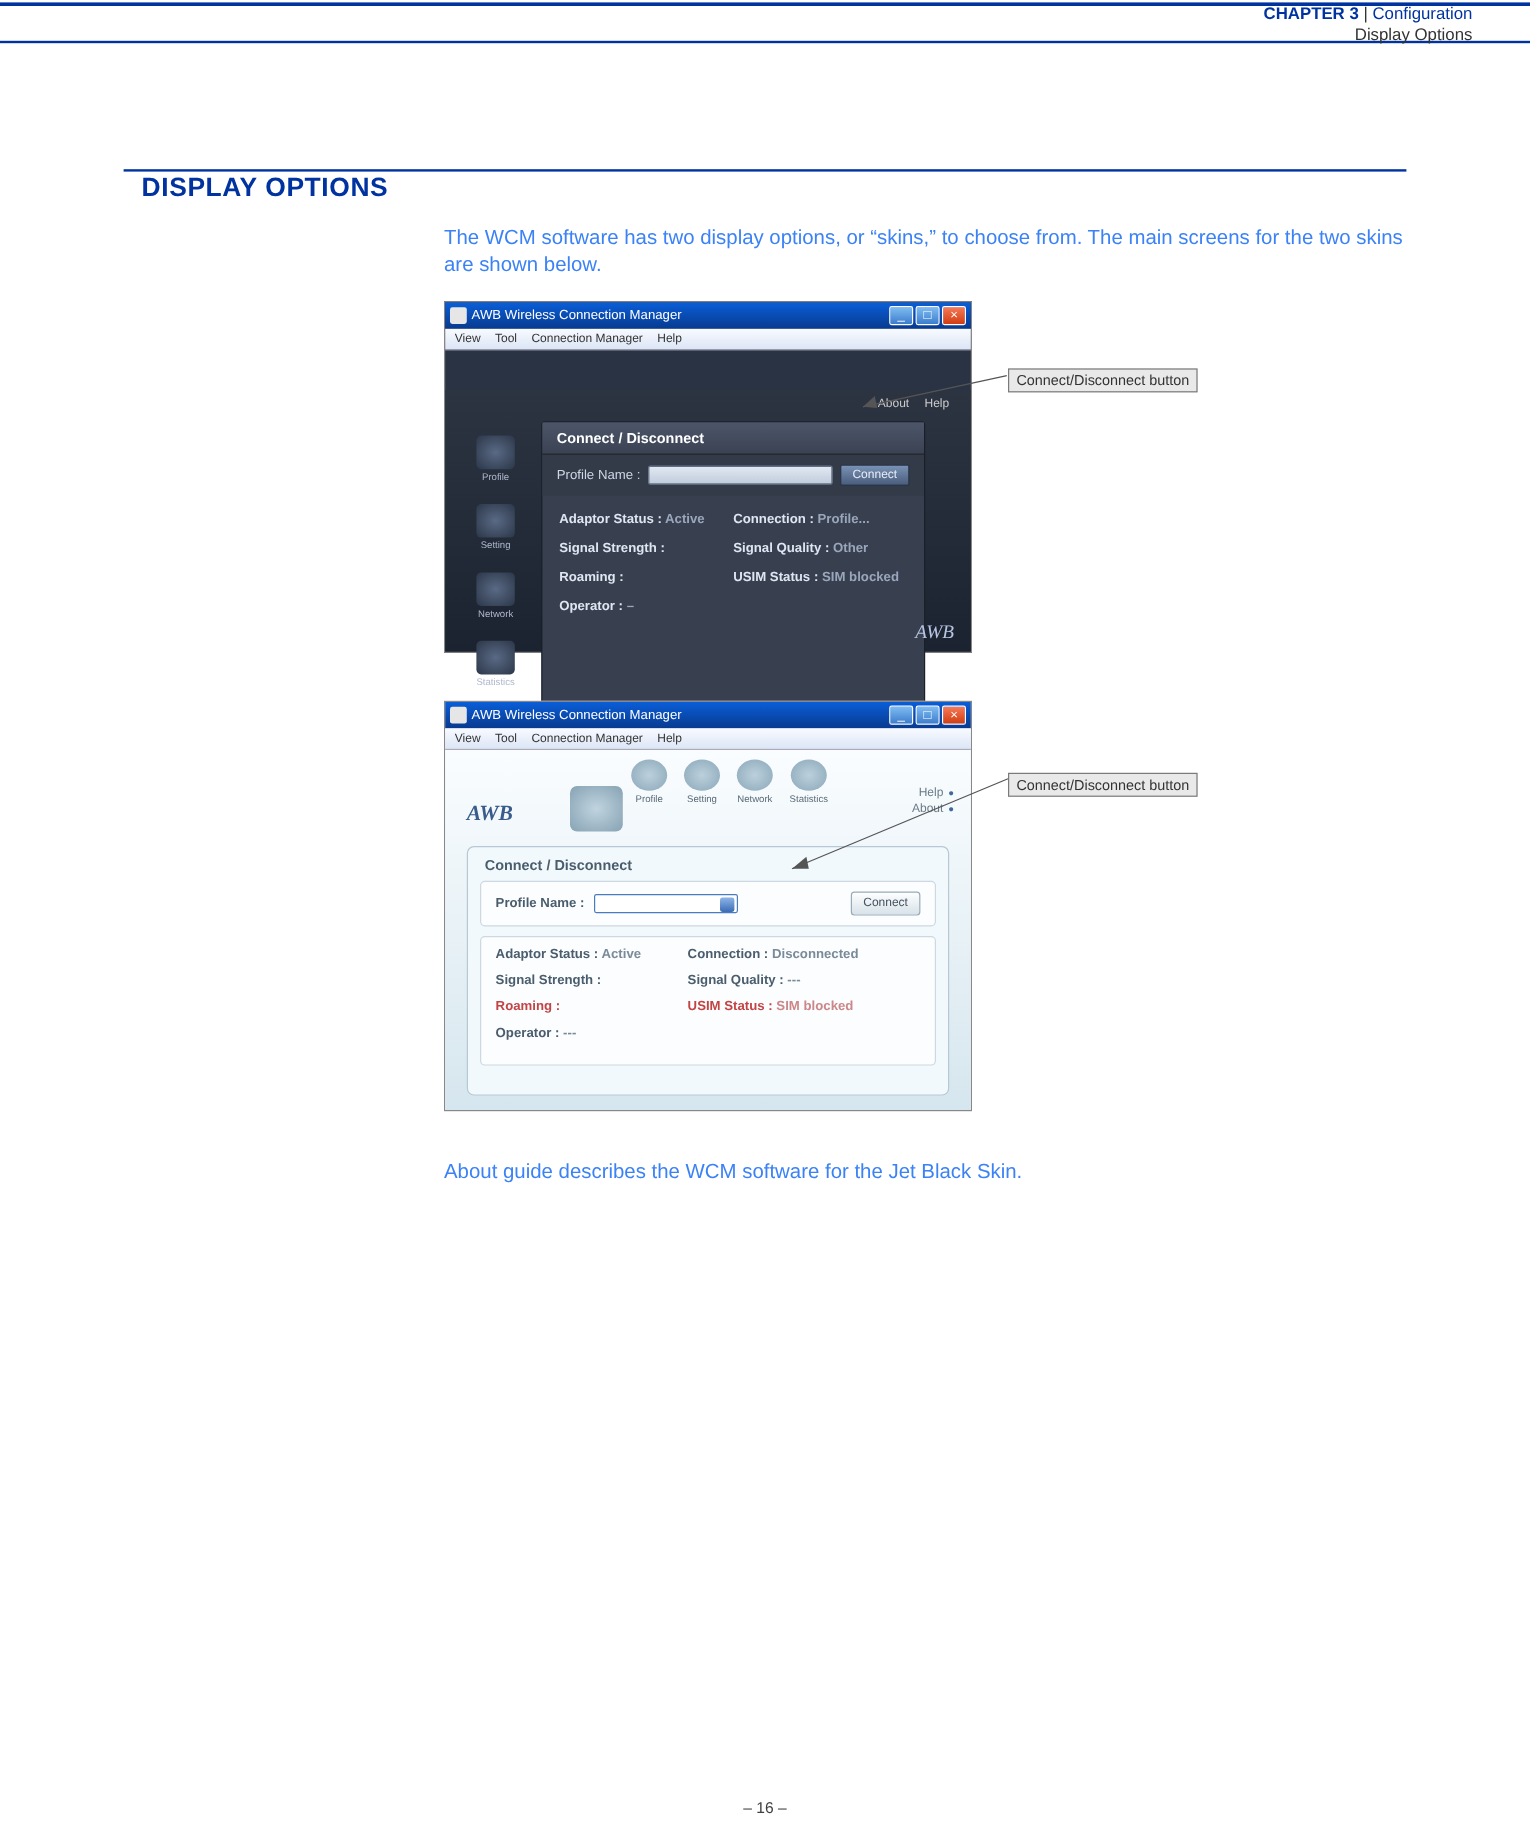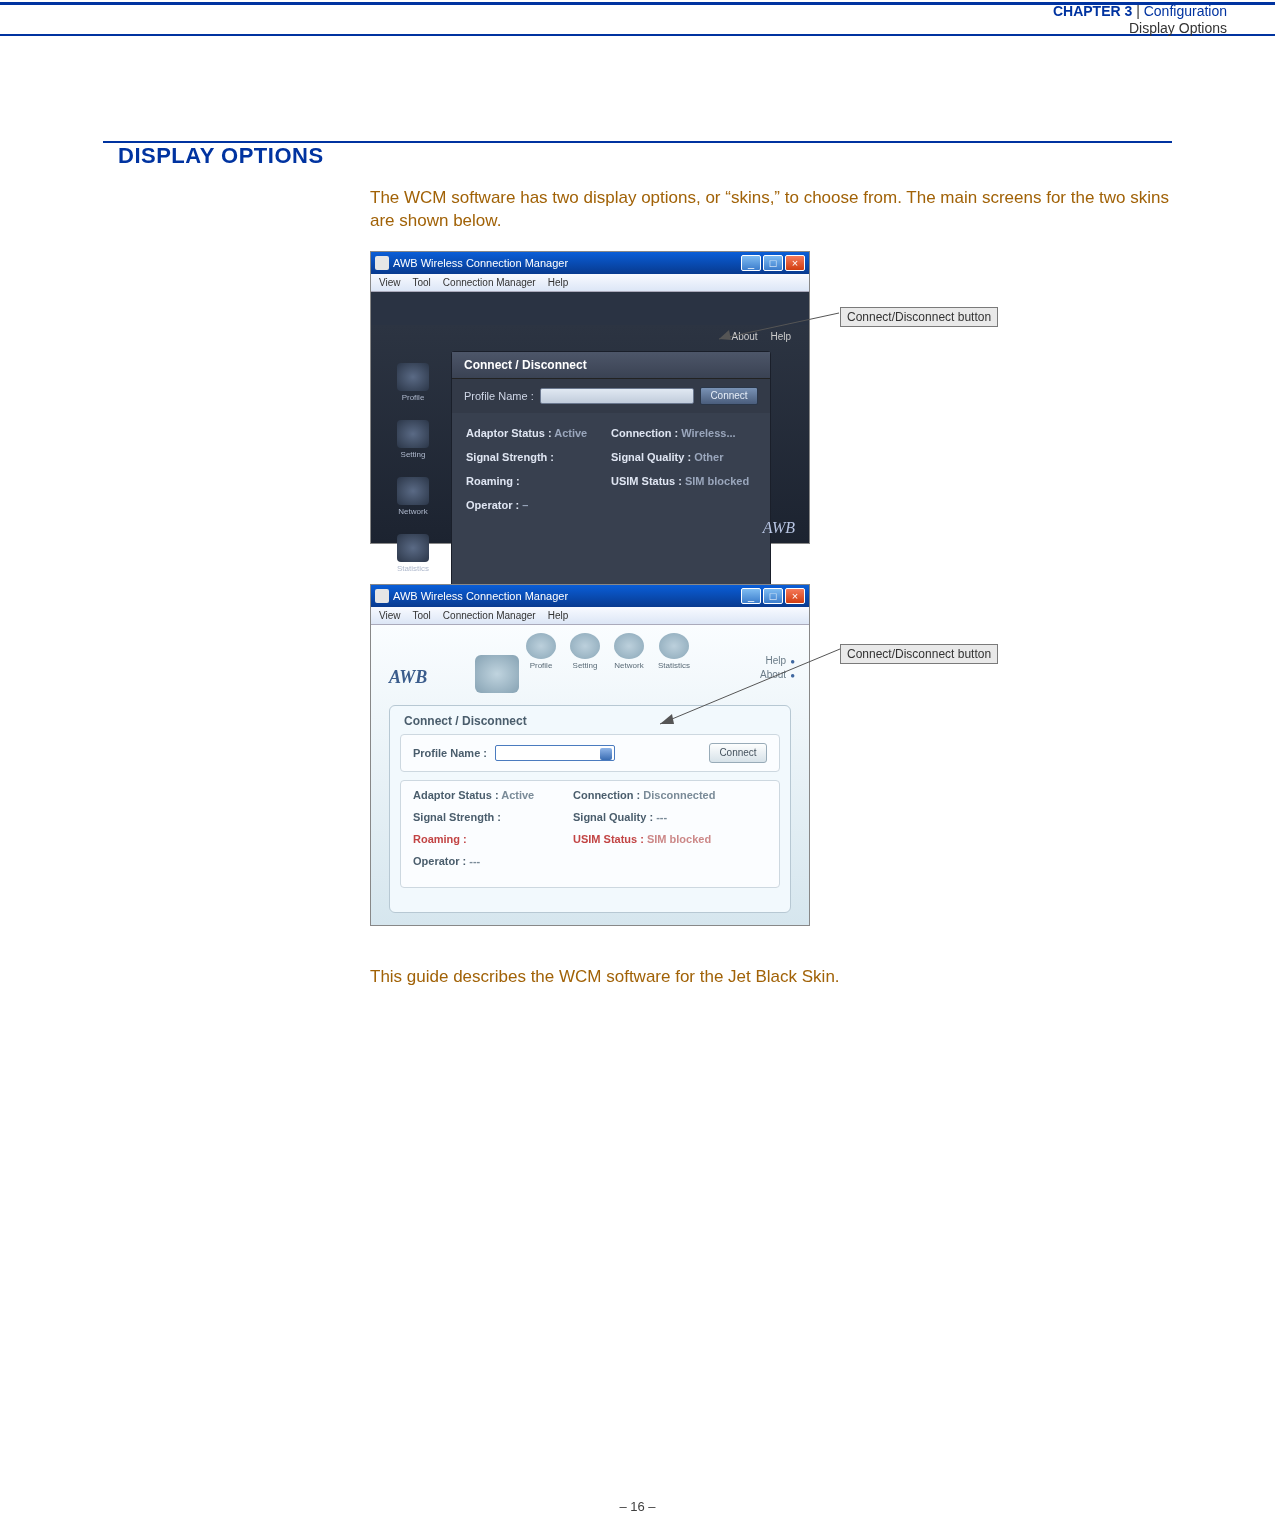--- a/index.html
+++ b/index.html
@@ -51,21 +51,21 @@
     font-size: 22px;
     font-variant: small-caps;
     letter-spacing: 0.5px;
     margin-left: 118px;
     margin-top: -2px;
     margin-bottom: 18px;
   }
   .body-p {
     font-size: 17px;
     line-height: 1.35;
-    color: #a16207;
+    color: #3b82f6;
     margin-bottom: 18px;
   }
   .fig-caption {
     font-weight: bold;
     color: #0033a0;
     font-size: 15px;
     margin: 6px 0 4px 0;
   }
   
   .shot-wrap { position: relative; }
@@ -246,21 +246,21 @@
         <div class="dark-panel">
           <div class="cd-hdr">Connect / Disconnect</div>
           <div class="pn-row">
             <span class="lbl">Profile Name :</span>
             <div class="combo"></div>
             <div class="connbtn">Connect</div>
           </div>
           <div class="stat-block">
             <div class="stat-line">
                 <span class="k"><span>Adaptor Status :</span> <span class="v">Active</span></span>
-                <span class="k"><span>Connection :</span> <span class="v">Wireless...</span></span>
+                <span class="k"><span>Connection :</span> <span class="v">Profile...</span></span>
               </div>
             <div class="stat-line">
                 <span class="k">Signal Strength :</span>
                 <span class="k"><span>Signal Quality :</span> <span class="v">Other</span></span>
               </div>
             <div class="stat-line">
                 <span class="k">Roaming :</span>
                 <span class="k"><span>USIM Status :</span> <span class="v">SIM blocked</span></span>
               </div>
             <div class="stat-line">
@@ -356,16 +356,16 @@
     <svg class="arrow2" width="200" height="100">
       <line x1="190" y1="5" x2="10" y2="80" stroke="#555" stroke-width="1"></line>
       <polygon points="10,80 22,70 24,80" fill="#555"></polygon>
     </svg>
     <div class="callout2">
         <div class="callout-box">Connect/Disconnect button</div>
       </div>
   </div>
 
   <div style="height:40px"></div>
-  <p class="body-p">This guide describes the WCM software for the Jet Black Skin.</p>
+  <p class="body-p">About guide describes the WCM software for the Jet Black Skin.</p>
 </div>
 
 <div class="page-num">–  16  –</div>
 
 </body></html>

